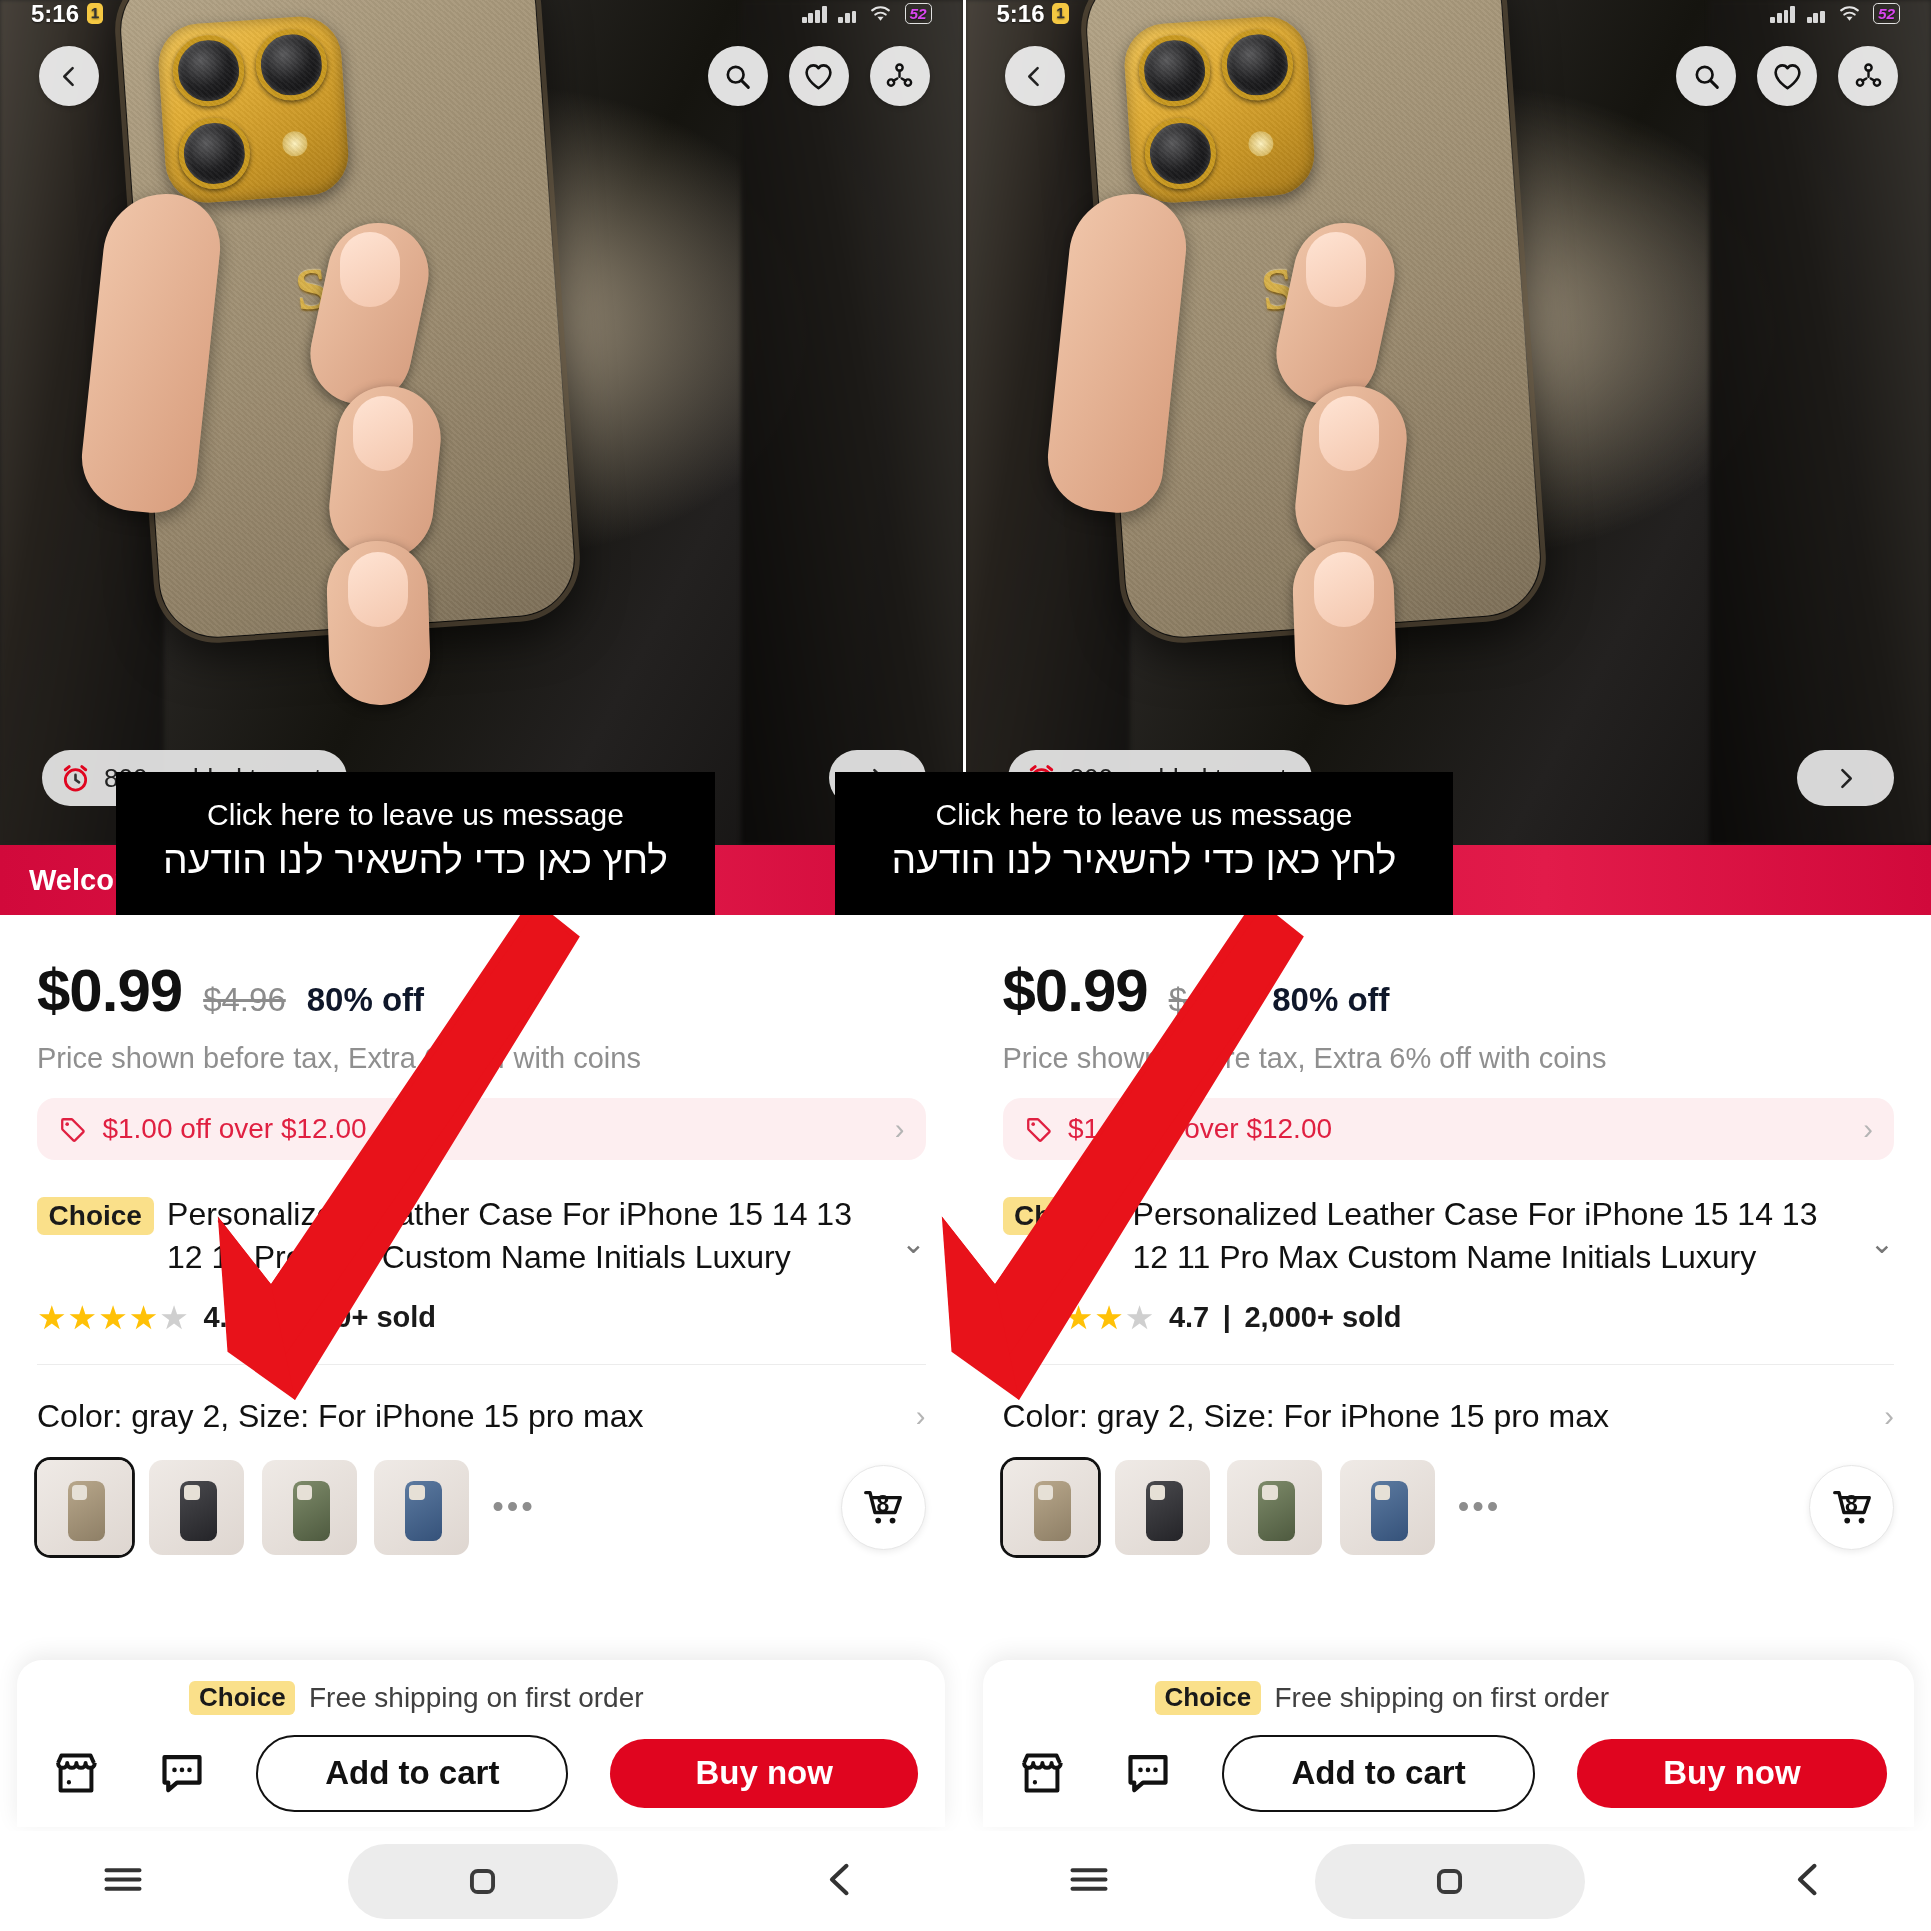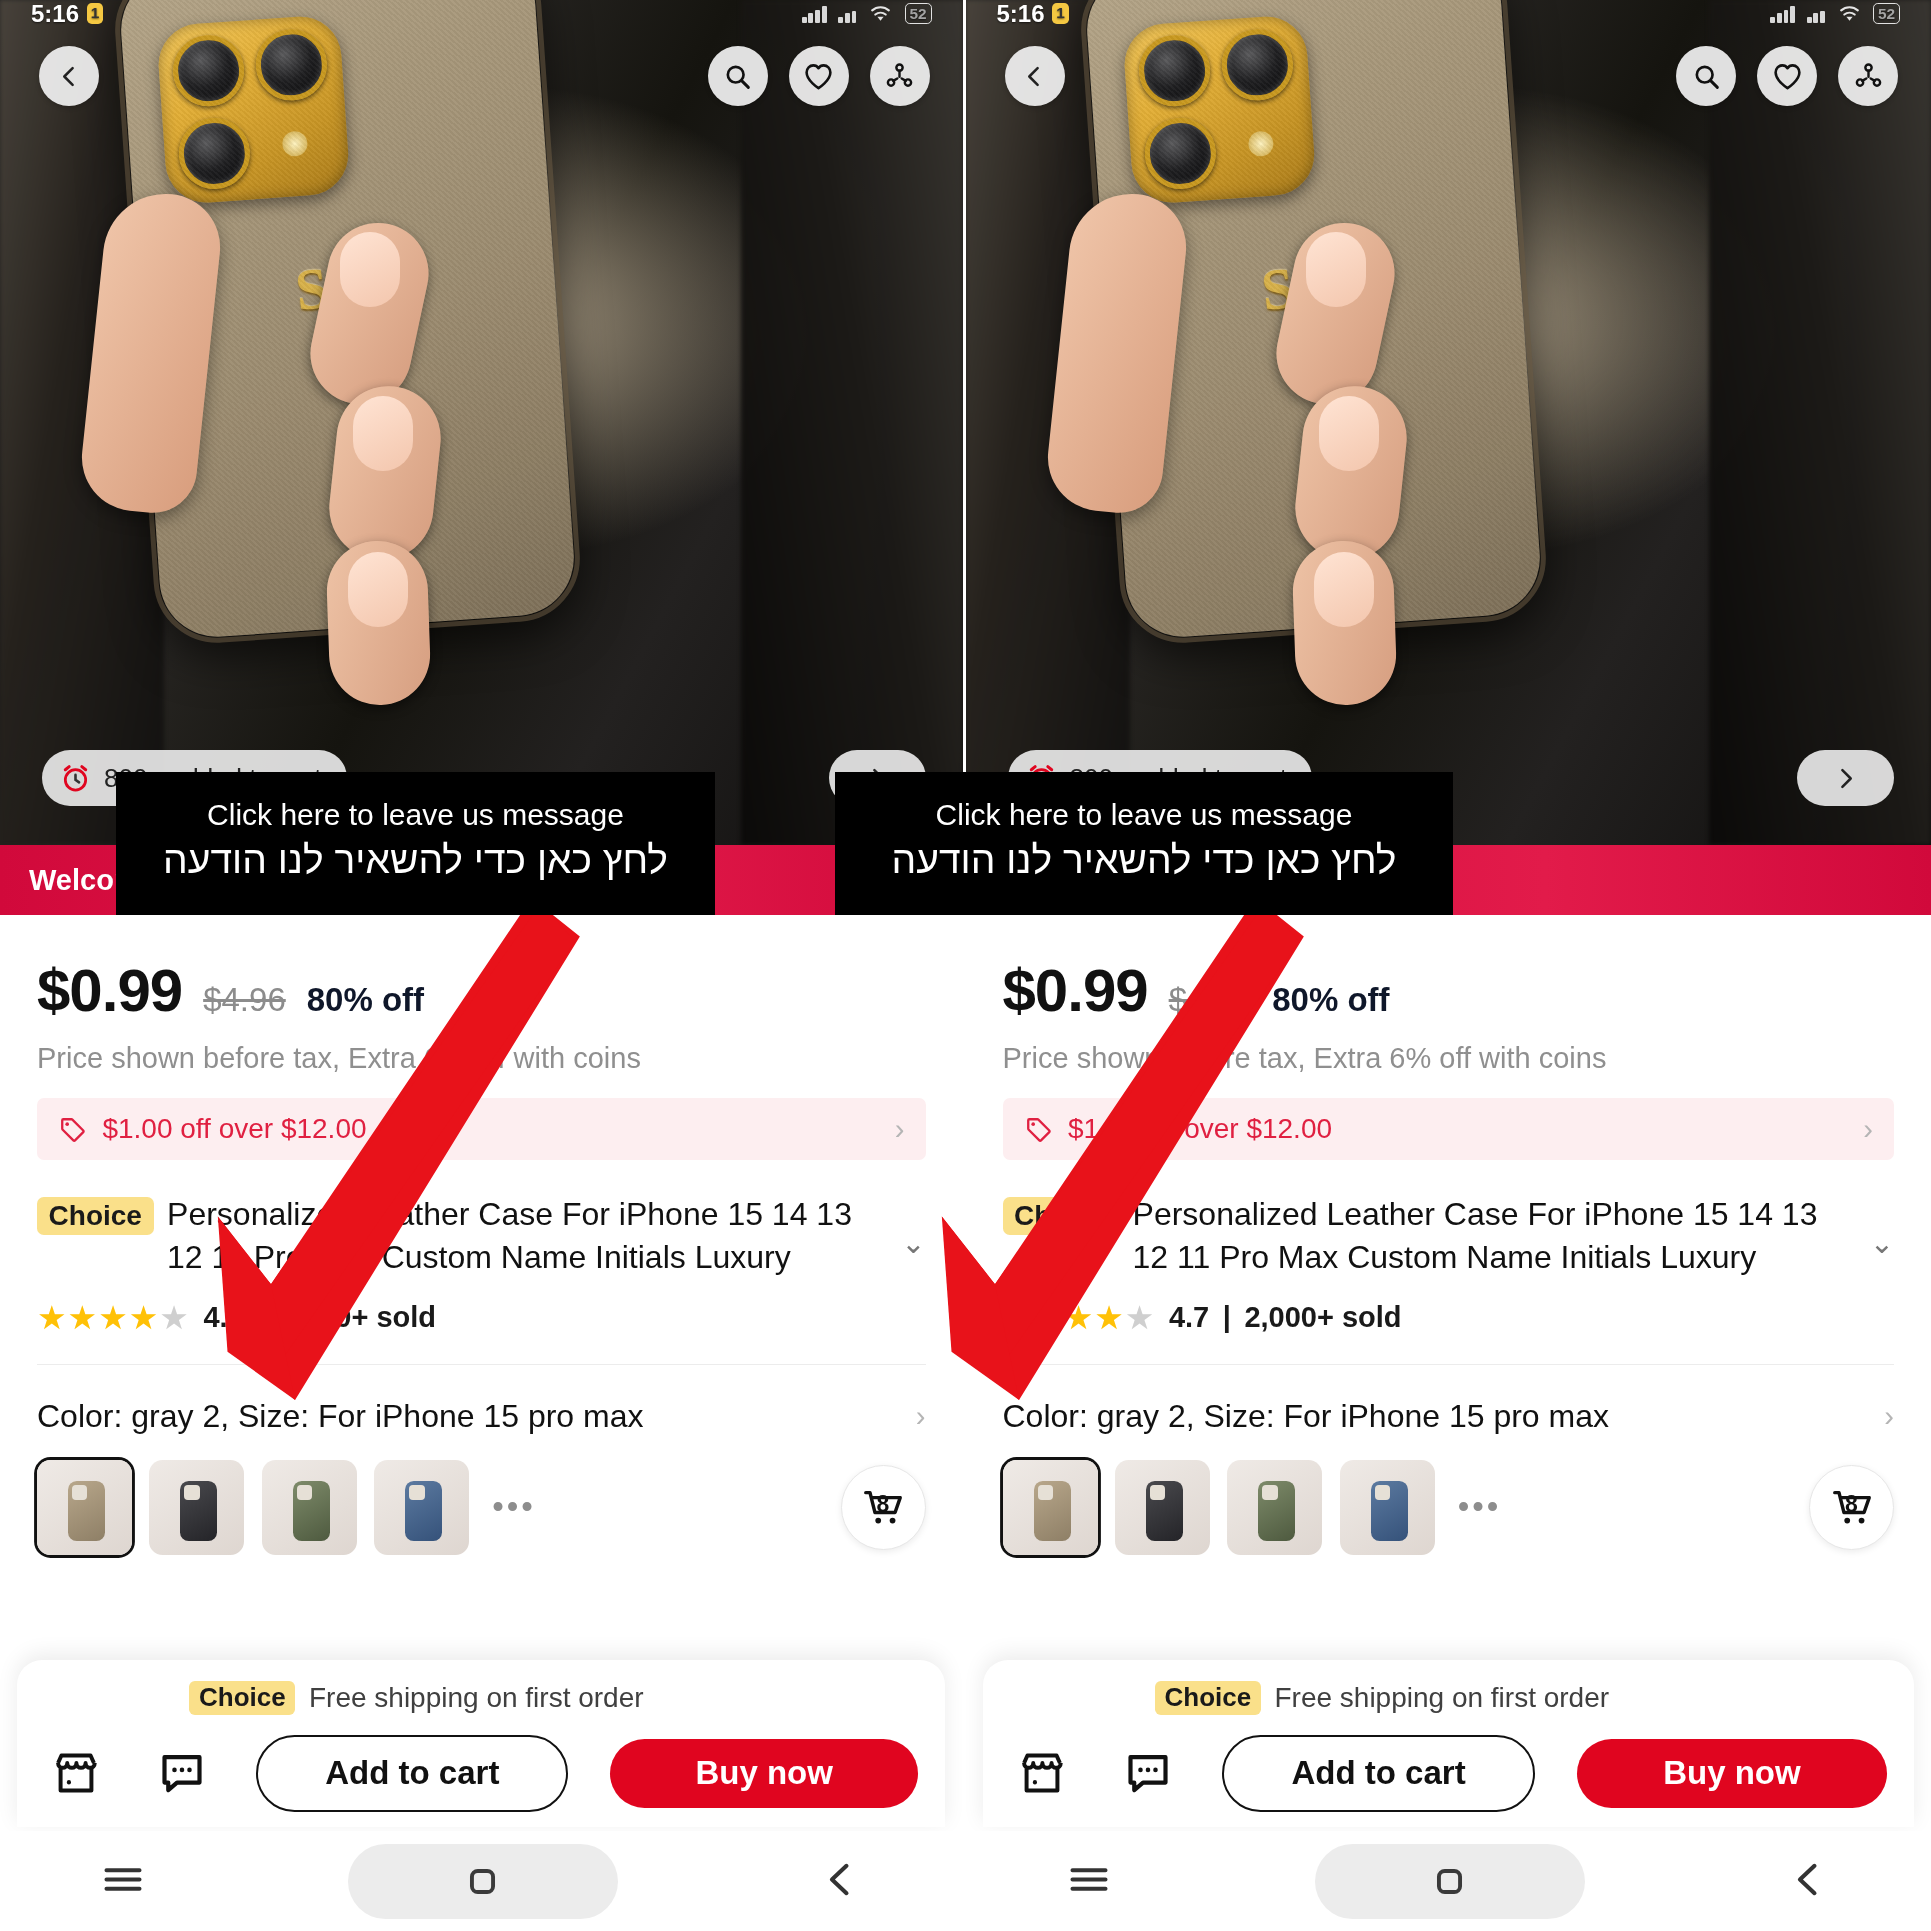--- a/index.html
+++ b/index.html
@@ -132,21 +132,21 @@
     font-size:15.4px; padding:1px 3.9px; line-height:1.2;
   }
   .sb-right { display:flex; align-items:center; gap:11.6px; }
   .bars { display:flex; align-items:flex-end; gap:1.9px; height:19.3px; }
   .bars i { display:block; width:4.8px; background:#d8d8d8; border-radius:1px; }
   .bars i:nth-child(1){height:5.8px;} .bars i:nth-child(2){height:9.7px;}
   .bars i:nth-child(3){height:13.5px;} .bars i:nth-child(4){height:17.4px;}
   .bars.small i:nth-child(3){height:12.6px;}
   .batt {
     border:1.9px solid #e2e2e2; border-radius:4.8px; padding:0 3.9px;
-    font-size:15.4px; font-weight:700; color:#a3a3a3; line-height:19.3px;
+    font-size:15.4px; font-weight:700; color:#d946ef; line-height:19.3px;font-style:italic;
   }
   .circ-btn {
     position:absolute;
     width:60px; height:60px; border-radius:50%;
     background: rgba(240,240,240,.93);
     display:flex; align-items:center; justify-content:center;
     z-index: 5;
     box-shadow: 0 1.9px 5.8px rgba(0,0,0,.2);
   }
   .back-btn { left:39px; top:46px; }
@@ -201,21 +201,21 @@
   
   .info { padding: 0 37px; }
   .price-row { display:flex; align-items:baseline; gap:21px; margin-top:41px; }
   .price-now { font-size:60px; font-weight:700; color:#111; letter-spacing:-1px; }
   .price-old { font-size:33px; color:#8c8c8c; text-decoration:line-through; }
   .price-off { font-size:33px; font-weight:700; color:#0f172a; }
   .tax-note { margin-top:17.4px; font-size:29px; color:#8f8f8f; }
 
   .coupon {
     margin-top:23px; height:62px;
-    background:#fdeef0; border-radius:7px;
+    background:#fdeef0; border-radius:18px;
     display:flex; align-items:center; padding: 0 21px;
     color:#e02041; font-size:28px;
     justify-content:space-between;
   }
   .coupon-left { display:flex; align-items:center; gap:15.4px; }
   .chev { color:#b5b5b5; font-size:29px; }
 
   .title-row { margin-top:33px; display:flex; align-items:flex-start; gap:13.5px; }
   .choice-tag {
     background:#fae08a; color:#1a1a1a;

